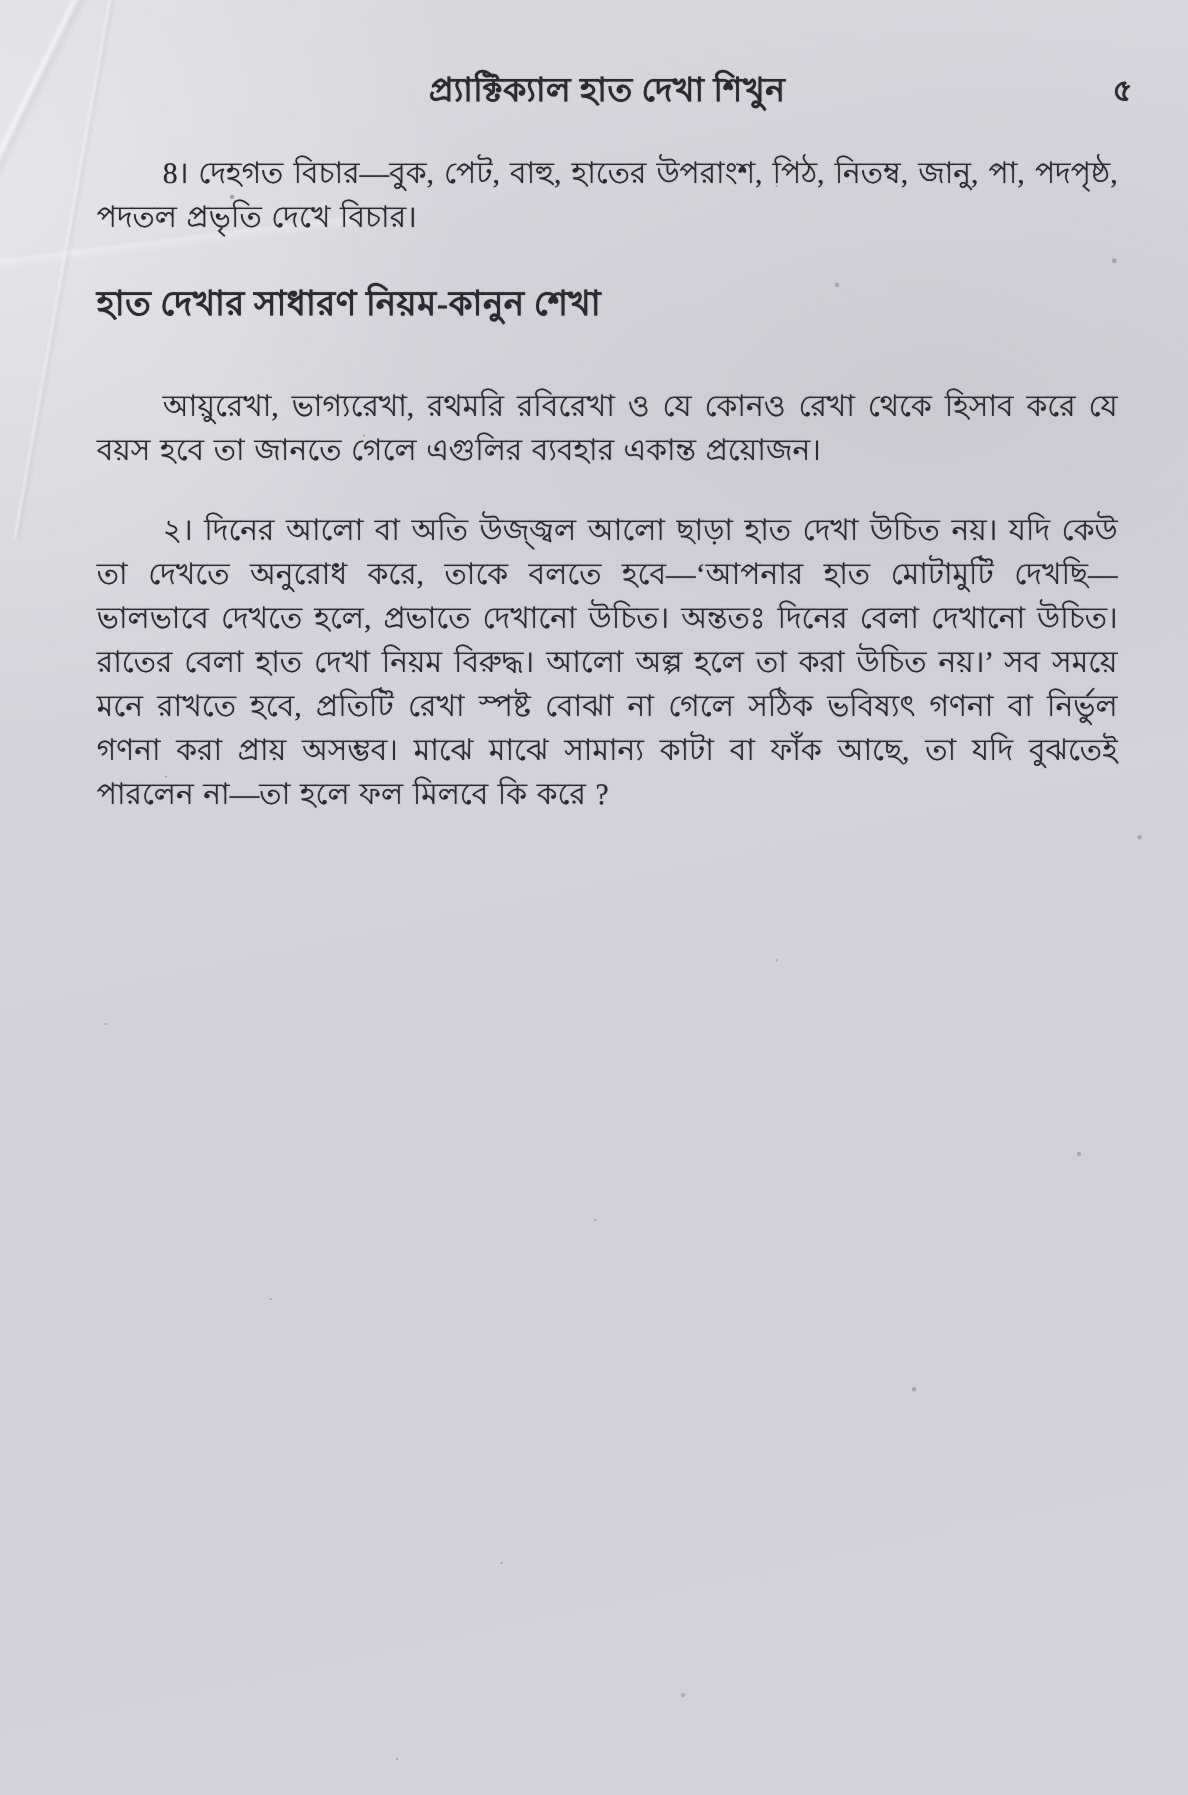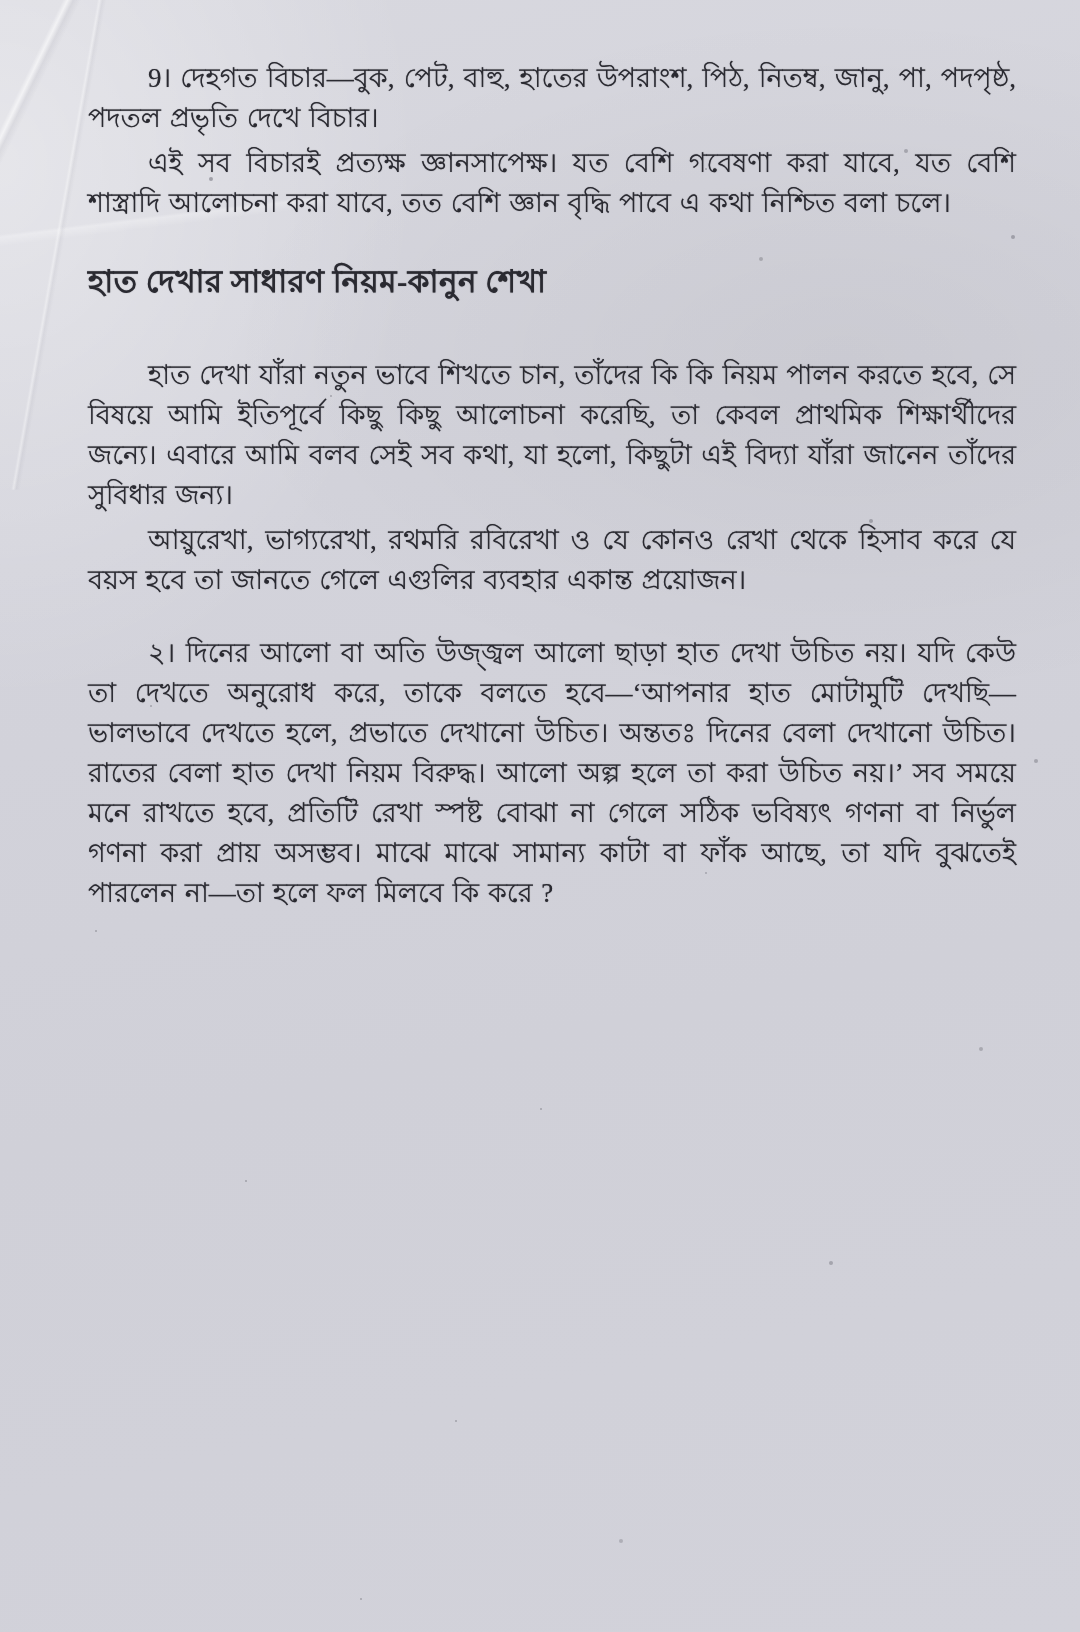--- a/index.html
+++ b/index.html
@@ -92,24 +92,26 @@
   }
 </style>
 </head>
 <body>
 
 <div class="page">
   <div class="speckles"></div>
 
   <div class="content">
 
+    <div class="header-row">
+      <span>প্র্যাক্টিক্যাল হাত দেখা শিখুন</span>
+      <span class="page-number">৫</span>
+    </div>
 
-    <p class="body-para">9।  দেহগত বিচার—বুক, পেট, বাহু, হাতের উপরাংশ, পিঠ, নিতম্ব, জানু, পা, পদপৃষ্ঠ, পদতল প্রভৃতি দেখে বিচার।</p>
-    <p class="body-para">এই সব বিচারই প্রত্যক্ষ জ্ঞানসাপেক্ষ।  যত বেশি গবেষণা করা যাবে, যত বেশি শাস্ত্রাদি আলোচনা করা যাবে, তত বেশি জ্ঞান বৃদ্ধি পাবে এ কথা নিশ্চিত বলা চলে।</p>
+    <p class="body-para">8।  দেহগত বিচার—বুক, পেট, বাহু, হাতের উপরাংশ, পিঠ, নিতম্ব, জানু, পা, পদপৃষ্ঠ, পদতল প্রভৃতি দেখে বিচার।</p>
 
     <h2 class="section-heading">হাত দেখার সাধারণ নিয়ম-কানুন শেখা</h2>
 
-    <p class="body-para">হাত দেখা যাঁরা নতুন ভাবে শিখতে চান, তাঁদের কি কি নিয়ম পালন করতে হবে, সে বিষয়ে আমি ইতিপূর্বে কিছু কিছু আলোচনা করেছি, তা কেবল প্রাথমিক শিক্ষার্থীদের জন্যে।  এবারে আমি বলব সেই সব কথা, যা হলো, কিছুটা এই বিদ্যা যাঁরা জানেন তাঁদের সুবিধার জন্য।</p>
     <p class="body-para">আয়ুরেখা, ভাগ্যরেখা,  রথমরি রবিরেখা ও যে কোনও রেখা থেকে হিসাব করে যে বয়স হবে তা জানতে গেলে এগুলির ব্যবহার একান্ত প্রয়োজন।</p>
     <p class="body-para mt-md">২।  দিনের আলো বা অতি উজ্জ্বল আলো ছাড়া হাত দেখা উচিত নয়। যদি কেউ তা দেখতে অনুরোধ করে, তাকে বলতে হবে—‘আপনার হাত মোটামুটি দেখছি—ভালভাবে দেখতে হলে, প্রভাতে দেখানো উচিত।  অন্ততঃ দিনের বেলা দেখানো উচিত।  রাতের বেলা হাত দেখা নিয়ম বিরুদ্ধ।  আলো অল্প হলে তা করা উচিত নয়।’  সব সময়ে মনে রাখতে হবে, প্রতিটি রেখা স্পষ্ট বোঝা না গেলে সঠিক ভবিষ্যৎ গণনা বা নির্ভুল গণনা করা প্রায় অসম্ভব। মাঝে মাঝে সামান্য কাটা বা ফাঁক আছে,  তা যদি বুঝতেই পারলেন না—তা হলে ফল মিলবে কি করে ?</p>
 
   </div>
 </div>
 
 </body></html>

